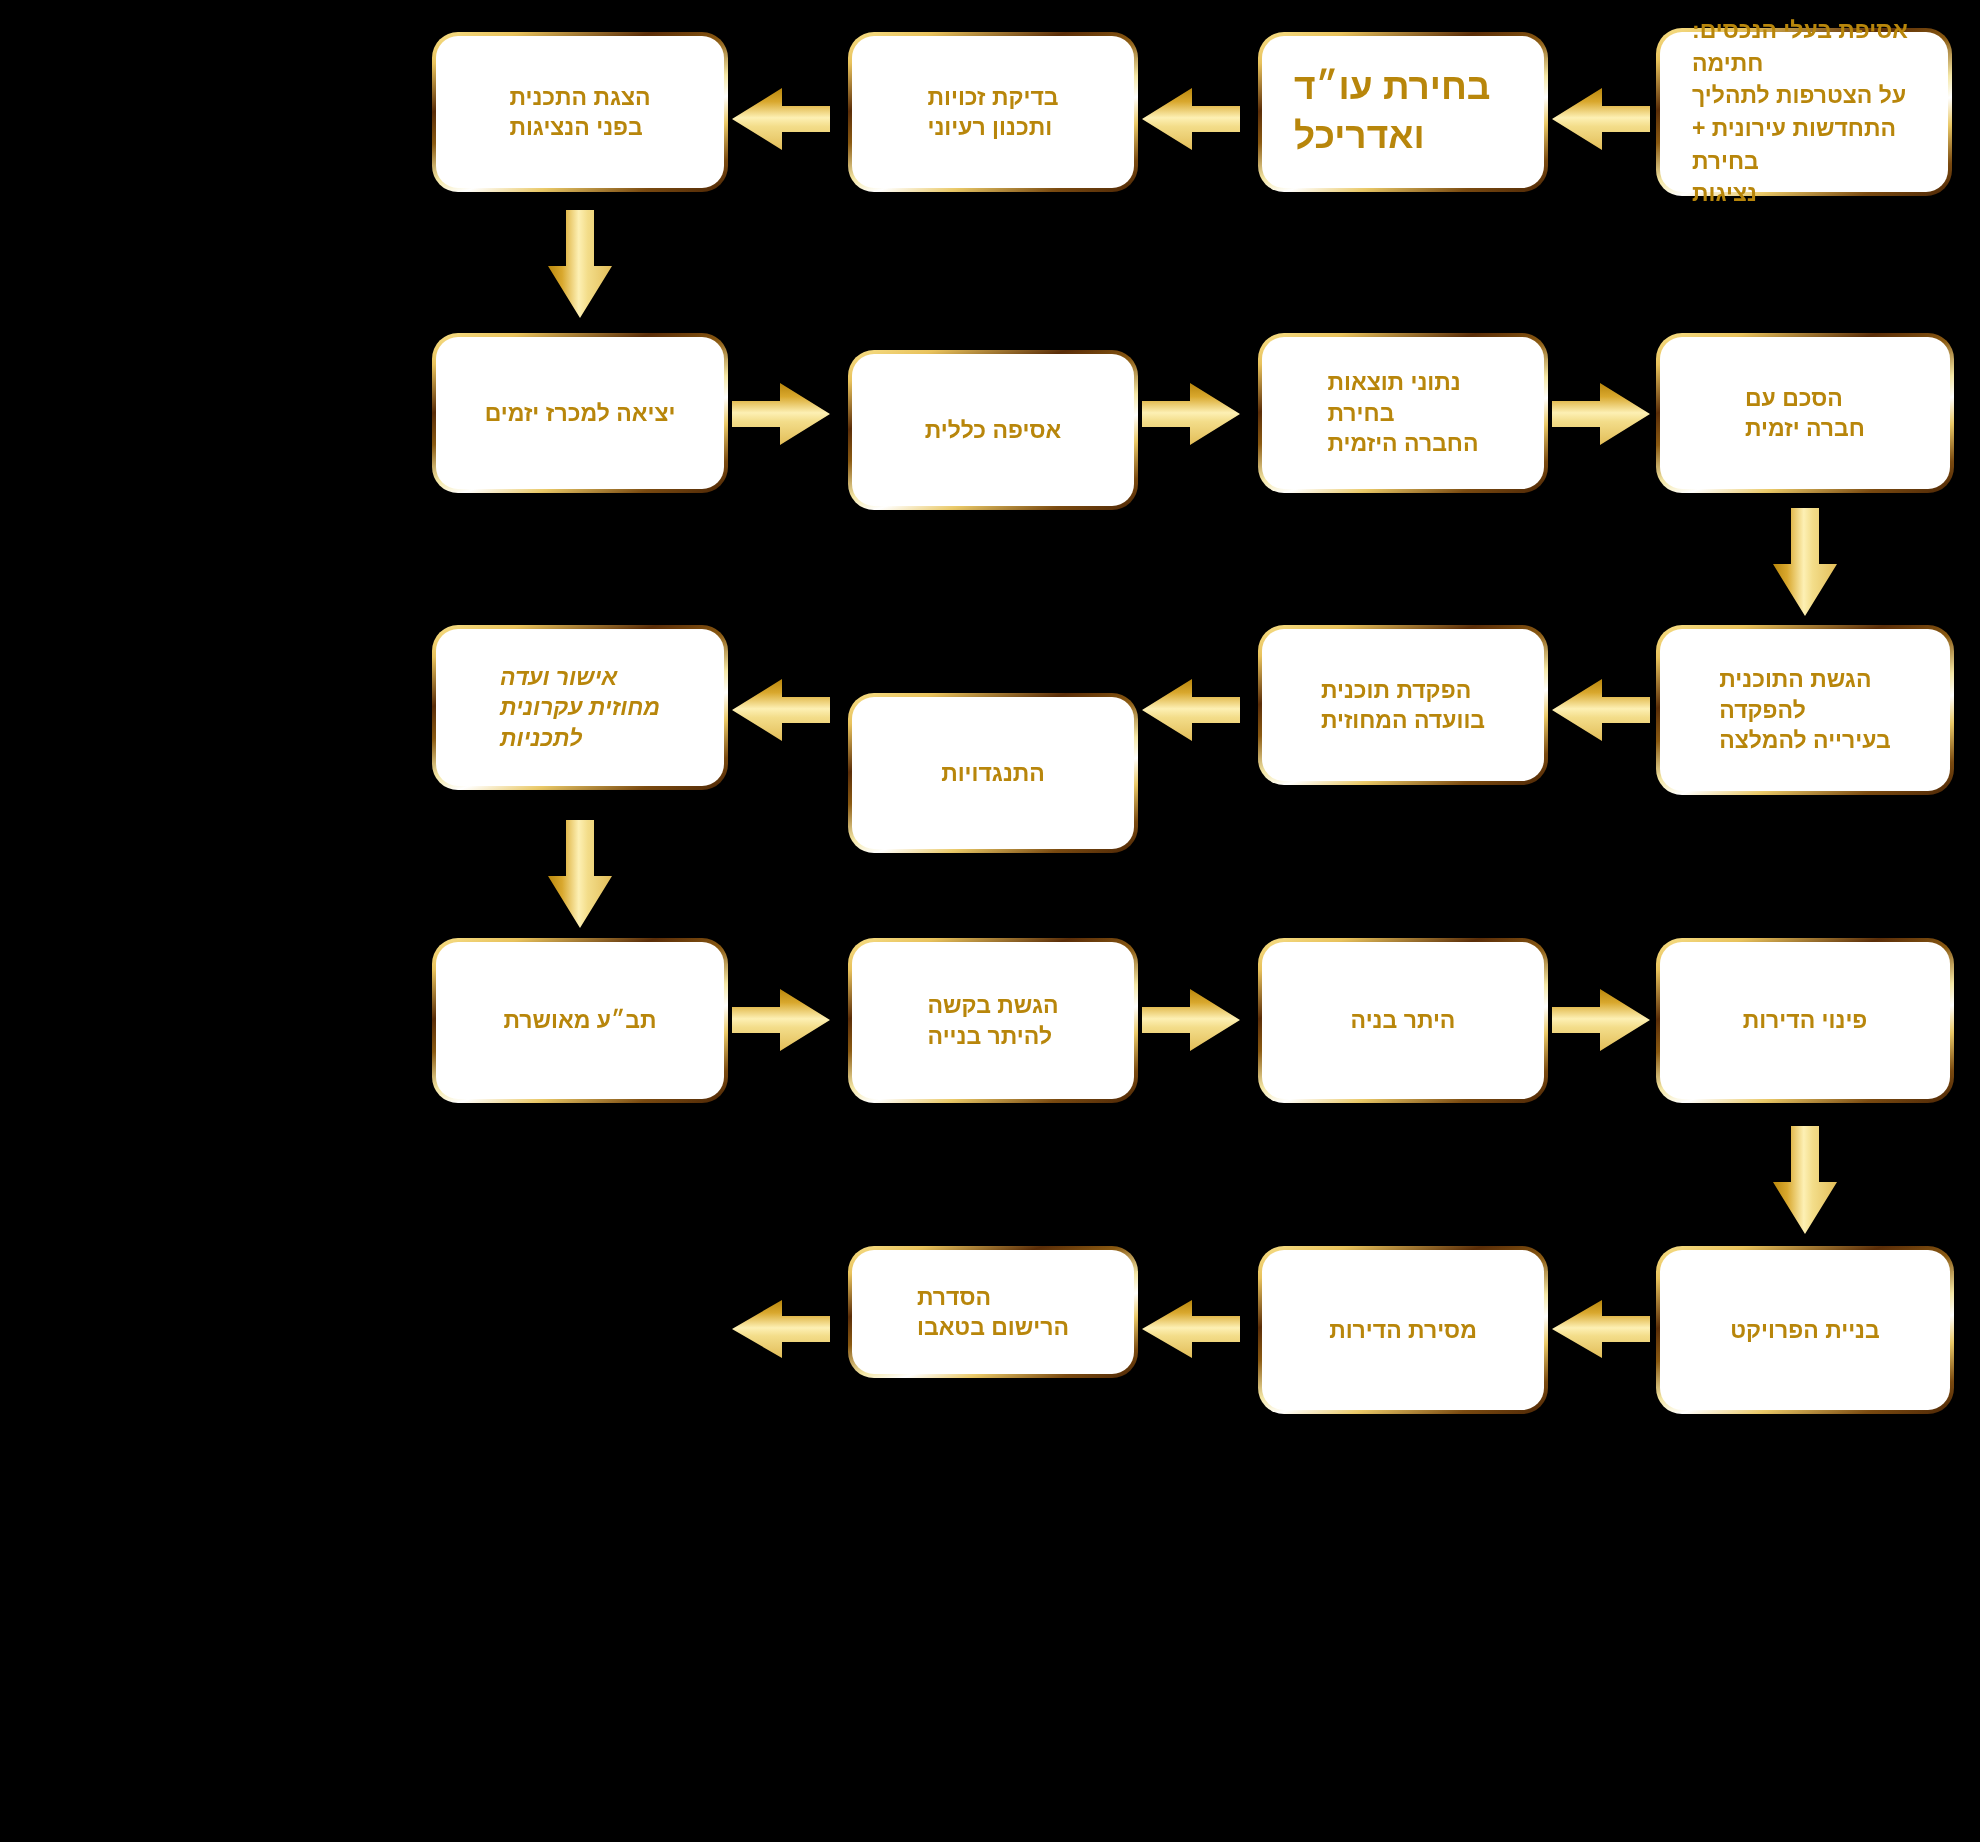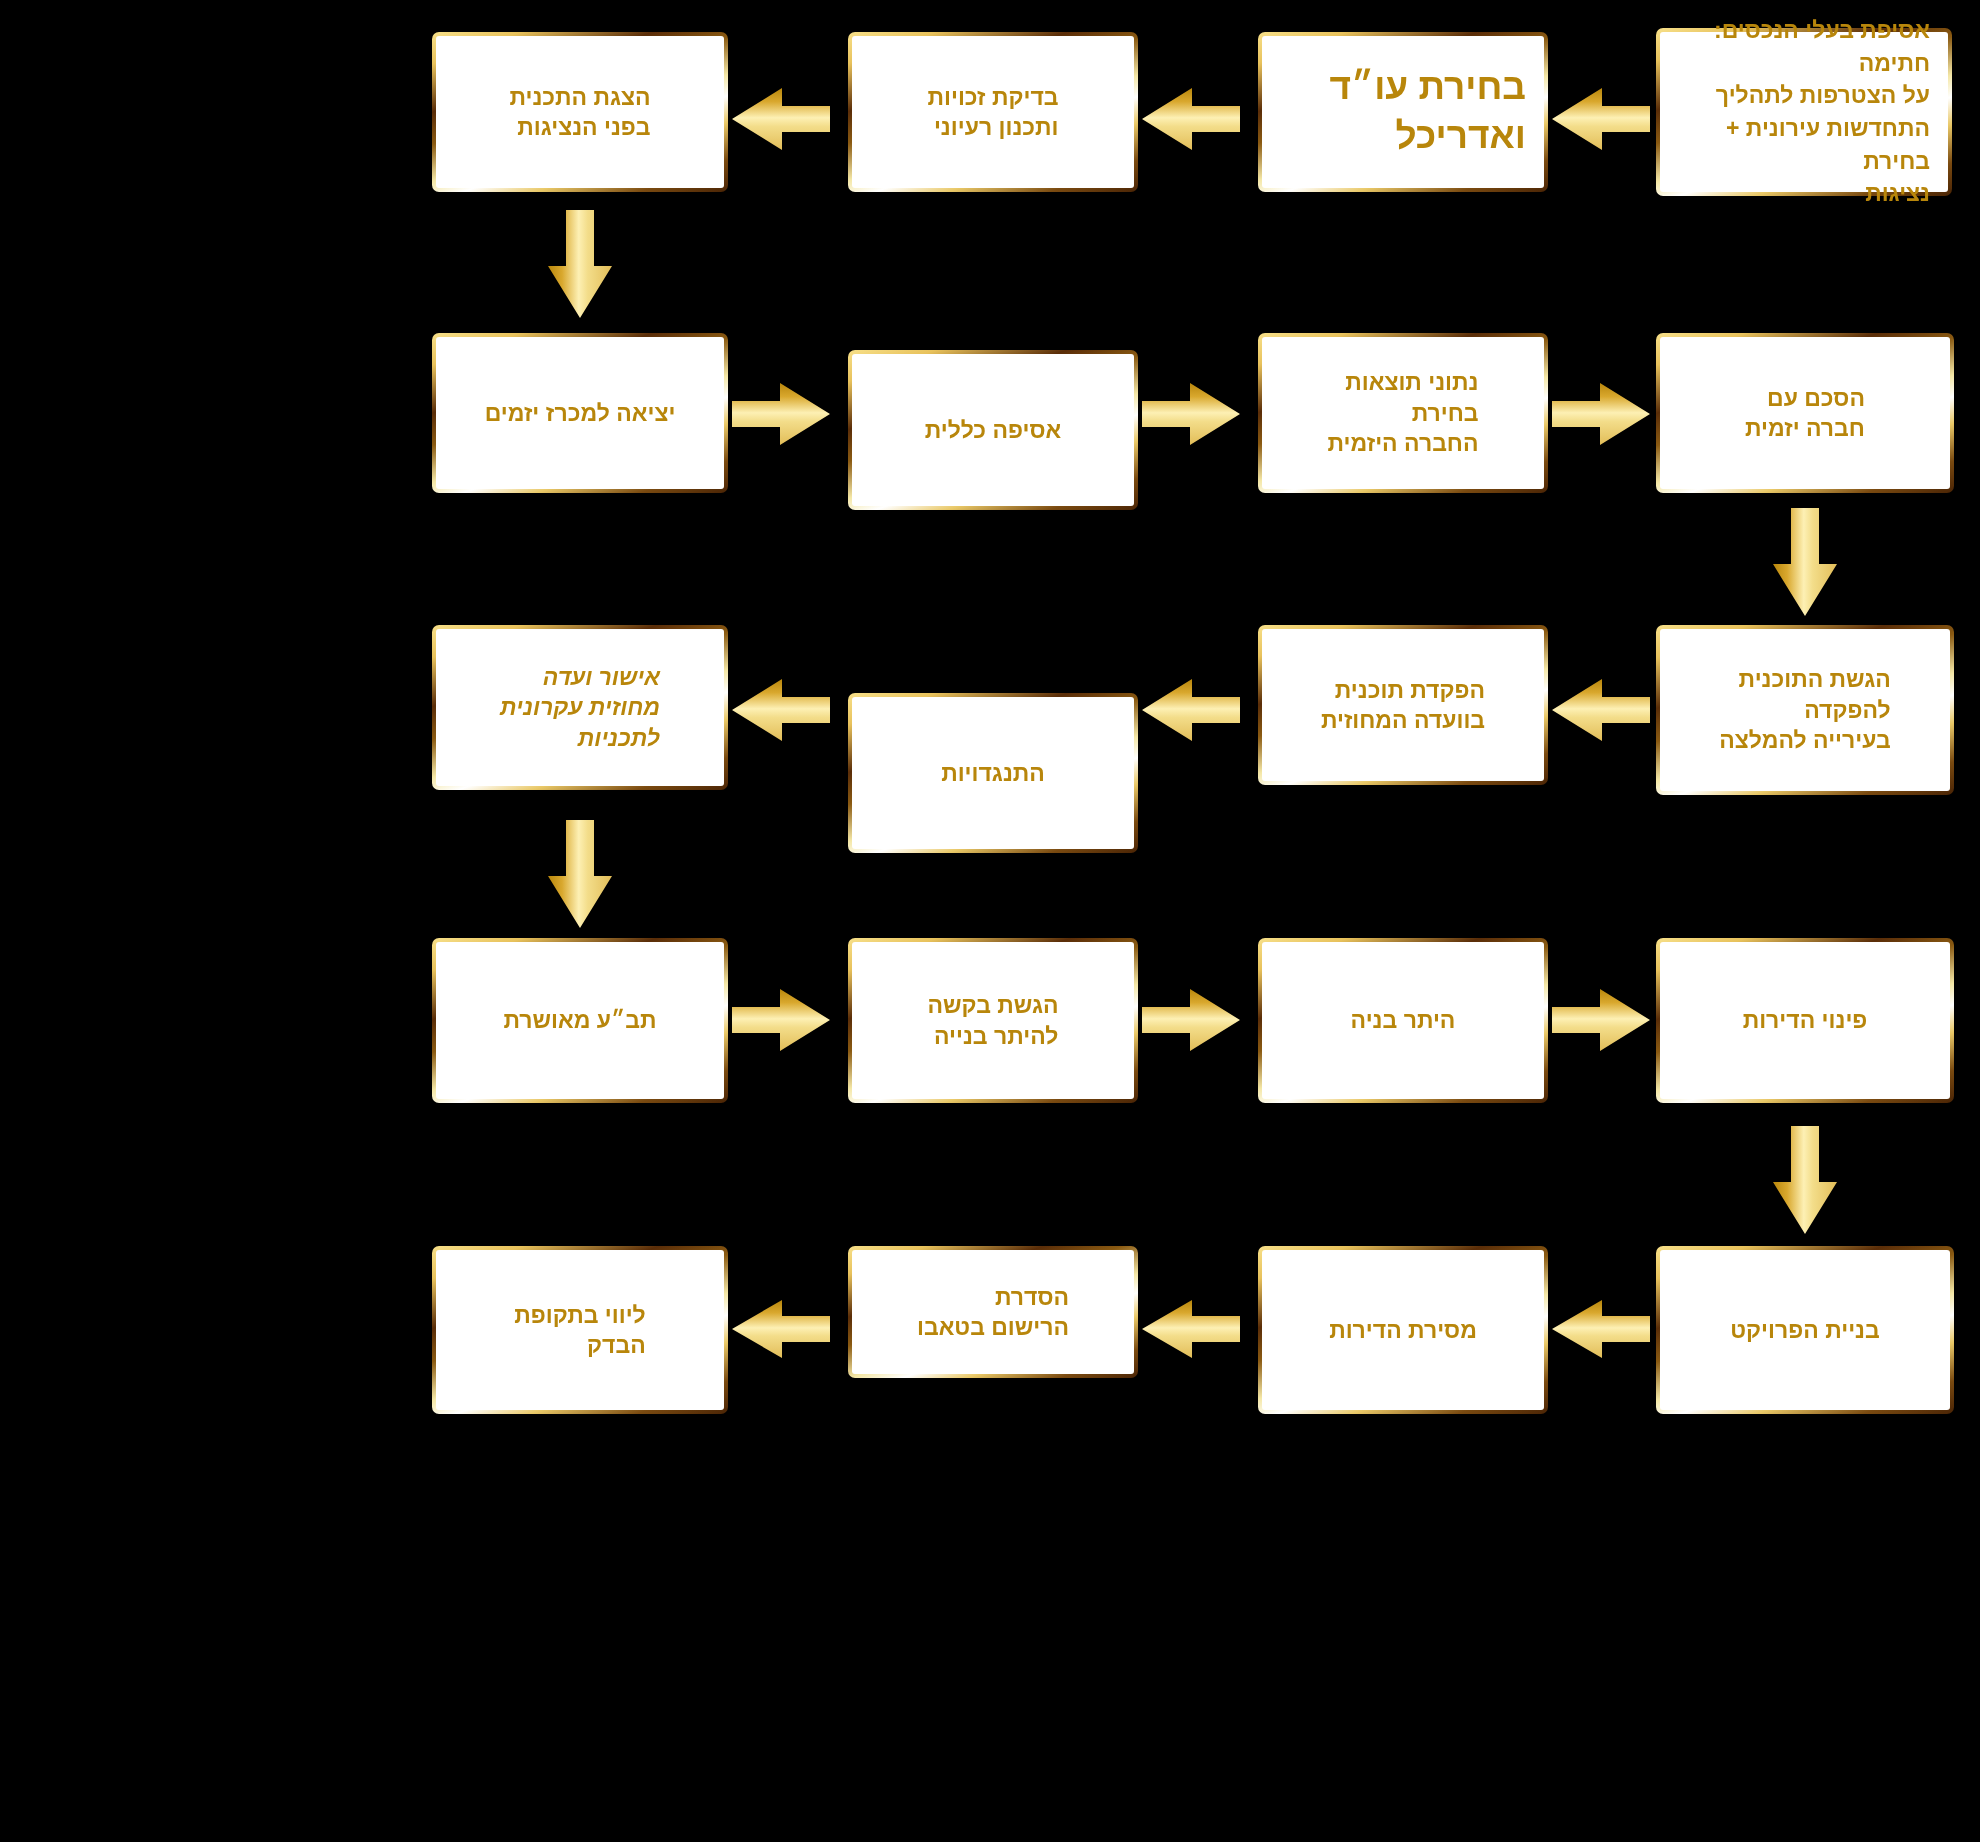--- a/index.html
+++ b/index.html
@@ -20,26 +20,26 @@
     position: relative;
     width: 1980px;
     height: 1842px;
     background: #000000;
   }
 
   
   .node {
     position: absolute;
     background: #ffffff;
-    border-radius: 7px;
+    border-radius: 26px;
     display: flex;
     align-items: center;
     justify-content: center;
-    text-align: right;
-    padding: 10px 18px;
+    text-align: left;
+    padding: 10px 32px;
     color: #b8860b;
     font-weight: bold;
     line-height: 1.32;
     
     border: 4px solid transparent;
     background-image:
       linear-gradient(#ffffff, #ffffff),
       linear-gradient(160deg,
          #f7e08a 0%,
          #e8c25c 12%,
@@ -292,18 +292,14 @@
     <span class="label">הסדרת
 הרישום בטאבו</span>
   </div>
 
   <div class="arrow" style="right:1150px; top:1300px; width:98px; height:58px;">
     <svg viewBox="0 0 98 58" preserveAspectRatio="none">
       <path d="M98,16 L50,16 L50,0 L0,29 L50,58 L50,42 L98,42 Z" fill="url(#gArrowH)"></path>
     </svg>
   </div>
 
-  <div class="node fs-md" style="right:1252px; top:1246px; width:296px; height:168px;">
-    <span class="label">ליווי בתקופת
-הבדק</span>
-  </div>
 
 </div>
 
 </body></html>

